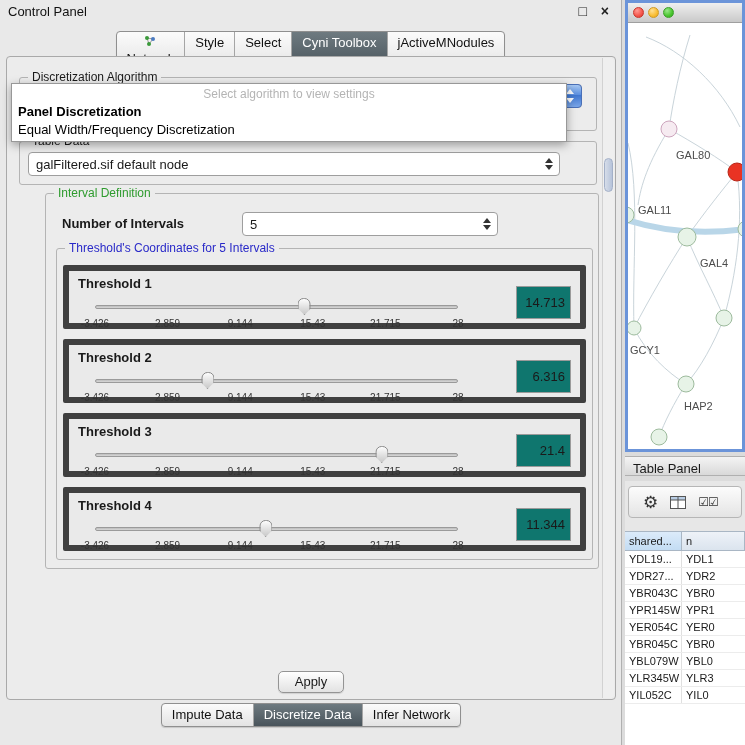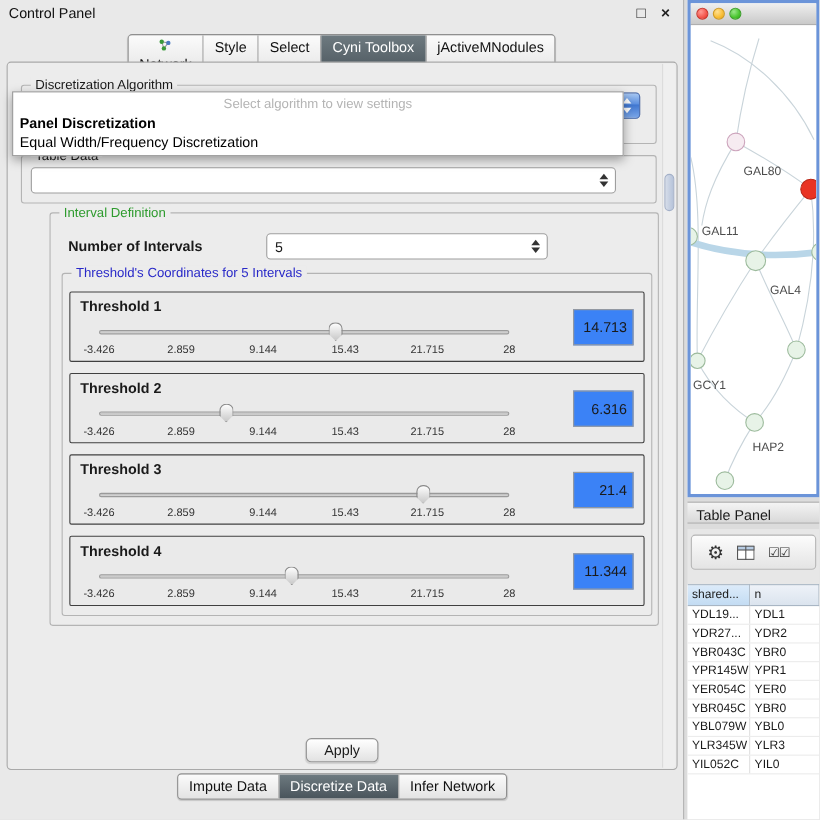--- a/index.html
+++ b/index.html
@@ -43,30 +43,30 @@
   .combo-aqua .cap::before { top:4px; border-bottom:5px solid #fff; }
   .combo-aqua .cap::after { bottom:4px; border-top:5px solid #fff; }
 
   .popup { position:absolute; left:4px; top:26px; width:556px; background:#fff; border:1px solid #989898; box-shadow:0 3px 9px rgba(0,0,0,.35); z-index:6; padding-bottom:2px; }
   .popup-hint { text-align:center; color:#b4b4b4; font-size:12px; padding:3px 0 2px; }
   .popup-opt { font-size:13px; padding:1px 6px 2px; color:#000; }
   .popup-opt.bold { font-weight:bold; }
 
   .bold-label { font-weight:bold; font-size:13px; position:absolute; }
 
-  .th-block { position:relative; height:64px; margin:6px 6px 10px; border:1px solid #404040; background:#eaeaea; border-radius:2px; }
+  .th-block { position:relative; height:64px; margin:6px 6px 10px; border:6px solid #404040; background:#eaeaea; border-radius:2px; }
   .th-label { position:absolute; left:9px; top:5px; font-weight:bold; font-size:13px; }
   .th-slider { position:absolute; left:26px; right:122px; top:27px; height:18px; }
   .th-track { position:absolute; left:0; right:0; top:7px; height:4px; background:linear-gradient(#bdbdbd,#d8d8d8); border:1px solid #9a9a9a; border-radius:2px; }
   .th-handle { position:absolute; top:0; width:13px; height:17px; transform:translateX(-50%);
      background:linear-gradient(#fdfdfd,#c9c9c9); border:1px solid #8a8a8a; border-radius:6px 6px 3px 3px;
      clip-path:polygon(0 0,100% 0,100% 62%,50% 100%,0 62%); }
   .th-ticks { position:absolute; left:26px; right:122px; top:47px; height:12px; font-size:10px; color:#333; }
   .th-ticks span { position:absolute; transform:translateX(-50%); white-space:nowrap; }
-  .th-value { position:absolute; right:9px; top:15px; width:55px; height:33px; background:#3b82f6; border:1px solid #9a9a9a; font-size:13px; display:flex; align-items:center; justify-content:flex-end; padding-right:5px; }
+  .th-value { position:absolute; right:9px; top:15px; width:55px; height:33px; background:#0f766e; border:1px solid #9a9a9a; font-size:13px; display:flex; align-items:center; justify-content:flex-end; padding-right:5px; }
 
   .attr-list { position:absolute; left:8px; right:8px; top:36px; bottom:5px; background:#fff; border:1px solid #b0b0b0; overflow:hidden; }
   .attr-item { font-size:13px; padding:1px 5px 2px; white-space:nowrap; }
   .vscroll { position:absolute; right:0; top:0; bottom:0; width:13px; background:#f0f0f0; border-left:1px solid #c8c8c8; }
   .vscroll .thumb { position:absolute; left:1px; right:1px; top:2px; height:22px; border-radius:5px; background:linear-gradient(90deg,#ccd6e8,#aabddc); border:1px solid #98a8c8; }
 
   .apply-btn { position:absolute; left:50%; transform:translateX(-50%); top:614px; width:66px; height:22px; border:1px solid #949494; border-radius:5px; background:linear-gradient(#ffffff,#e2e2e2); font-size:13px; text-align:center; line-height:20px; box-shadow:0 1px 1px rgba(0,0,0,.12); }
 
   .bottom-tabs { position:absolute; left:0; width:622px; top:703px; display:flex; justify-content:center; }
 
@@ -145,20 +145,21 @@
 
     <div class="popup">
       <div class="popup-hint">Select algorithm to view settings</div>
       <div class="popup-opt bold">Panel Discretization</div>
       <div class="popup-opt">Equal Width/Frequency Discretization</div>
     </div>
 
     <div class="group" style="left:12px; top:84px; width:578px; height:44px;">
       <span class="group-title">Table Data</span>
       <div class="combo" style="left:8px; top:10px; right:36px;">
+        <span class="combo-text">galFiltered.sif default node</span>
         <span class="combo-arrows"></span>
       </div>
     </div>
 
     <div class="group" style="left:38px; top:136px; width:554px; height:376px;">
       <span class="group-title t-green">Interval Definition</span>
 
       <span class="bold-label" style="left:16px; top:22px;">Number of Intervals</span>
       <div class="combo" style="left:196px; top:18px; width:256px;">
         <span class="combo-text">5</span>

